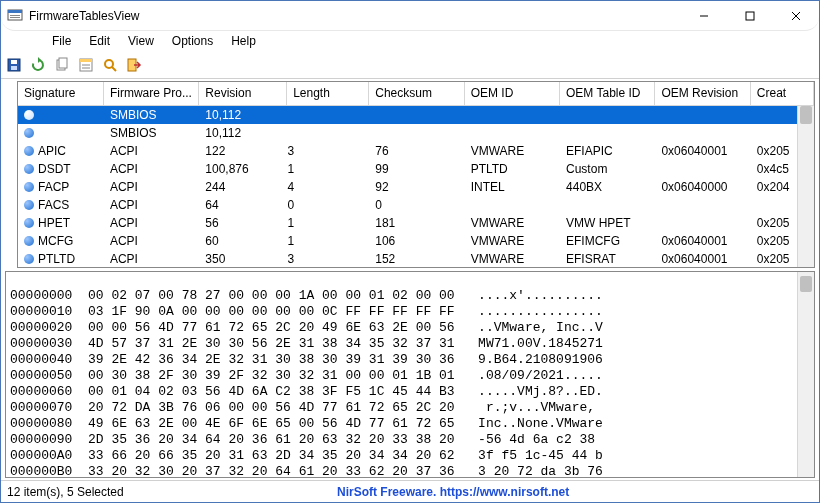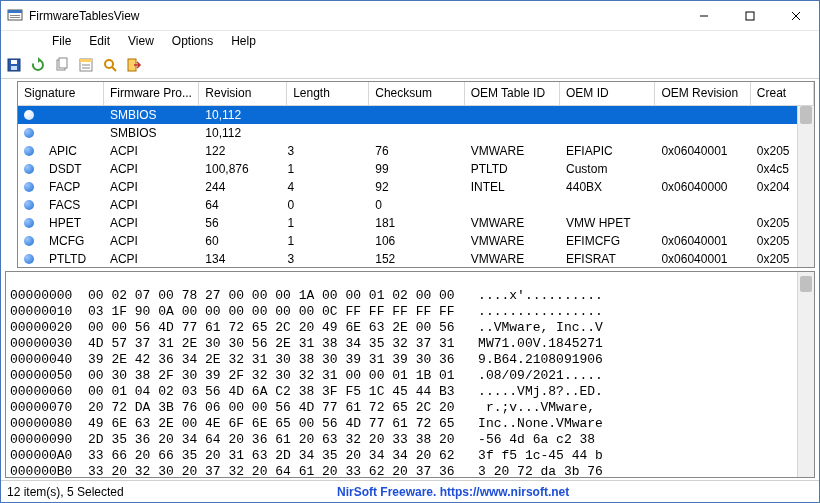--- a/index.html
+++ b/index.html
@@ -17,20 +17,21 @@
     flex-direction: column;
   }
   
   .titlebar {
     height: 30px;
     background: #fff;
     display: flex;
     align-items: center;
     padding-left: 6px;
     border-bottom: 1px solid #e8e8e8;
+    border-radius: 14px;
   }
   .titlebar .app-icon { width: 16px; height: 16px; margin-right: 6px; }
   .titlebar .title { flex: 1; font-size: 12px; }
   .titlebar .winbtn {
     width: 46px; height: 30px;
     display: flex; align-items: center; justify-content: center;
     font-family: "Segoe UI Symbol", sans-serif;
     font-size: 10px;
   }
   
@@ -85,21 +86,21 @@
     height: 18px;
     align-items: center;
     font-size: 12px;
   }
   .row.sel { background: #0a6bd6; color: #fff; }
   .row .cell {
     padding: 1px 6px;
     overflow: hidden;
     white-space: nowrap;
   }
-  .row .cell.first { display: flex; align-items: center; gap: 15px; }
+  .row .cell.first { display: flex; align-items: center; gap: 4px; }
   .dot { width: 10px; height: 10px; border-radius: 50%; background: radial-gradient(circle at 3px 3px, #9dc7ff, #1f6fd0); flex-shrink:0;}
   .row.sel .dot { background: radial-gradient(circle at 3px 3px, #fff, #c7e0ff); }
   .vscroll1 {
     position: absolute; right: 0; top: 24px; bottom: 0; width: 17px;
     background: #f0f0f0; border-left: 1px solid #d6d6d6;
   }
   .vscroll1::before {
     content:""; position:absolute; left:2px; right:2px; top:0; height:18px;
     background:#c0c0c0; border-radius:2px;
   }
@@ -217,22 +218,22 @@
   </div>
 </div>
 
 <div class="listarea">
   <div class="listhdr">
     <div class="col c0">Signature</div>
     <div class="col c1">Firmware Pro...</div>
     <div class="col c3">Revision</div>
     <div class="col c2">Length</div>
     <div class="col c4">Checksum</div>
+    <div class="col c5">OEM ID</div>
     <div class="col c6">OEM Table ID</div>
-    <div class="col c5">OEM ID</div>
     <div class="col c7">OEM Revision</div>
     <div class="col c8">Creat</div>
   </div>
   <div class="listbody" id="listbody">
       <div class="row sel">
         <div class="cell c0 first">
           <span class="dot"></span>
           <span></span>
         </div>
         <div class="cell c1">SMBIOS</div>
@@ -341,21 +342,21 @@
         <div class="cell c6">EFIMCFG</div>
         <div class="cell c7">0x06040001</div>
         <div class="cell c8">0x205</div>
       </div>
       <div class="row">
         <div class="cell c0 first">
           <span class="dot"></span>
           <span>PTLTD</span>
         </div>
         <div class="cell c1">ACPI</div>
-        <div class="cell c2">134</div>
+        <div class="cell c2">350</div>
         <div class="cell c3">3</div>
         <div class="cell c4">152</div>
         <div class="cell c5">VMWARE</div>
         <div class="cell c6">EFISRAT</div>
         <div class="cell c7">0x06040001</div>
         <div class="cell c8">0x205</div>
       </div>
     </div>
   <div class="vscroll1"></div>
 </div>

